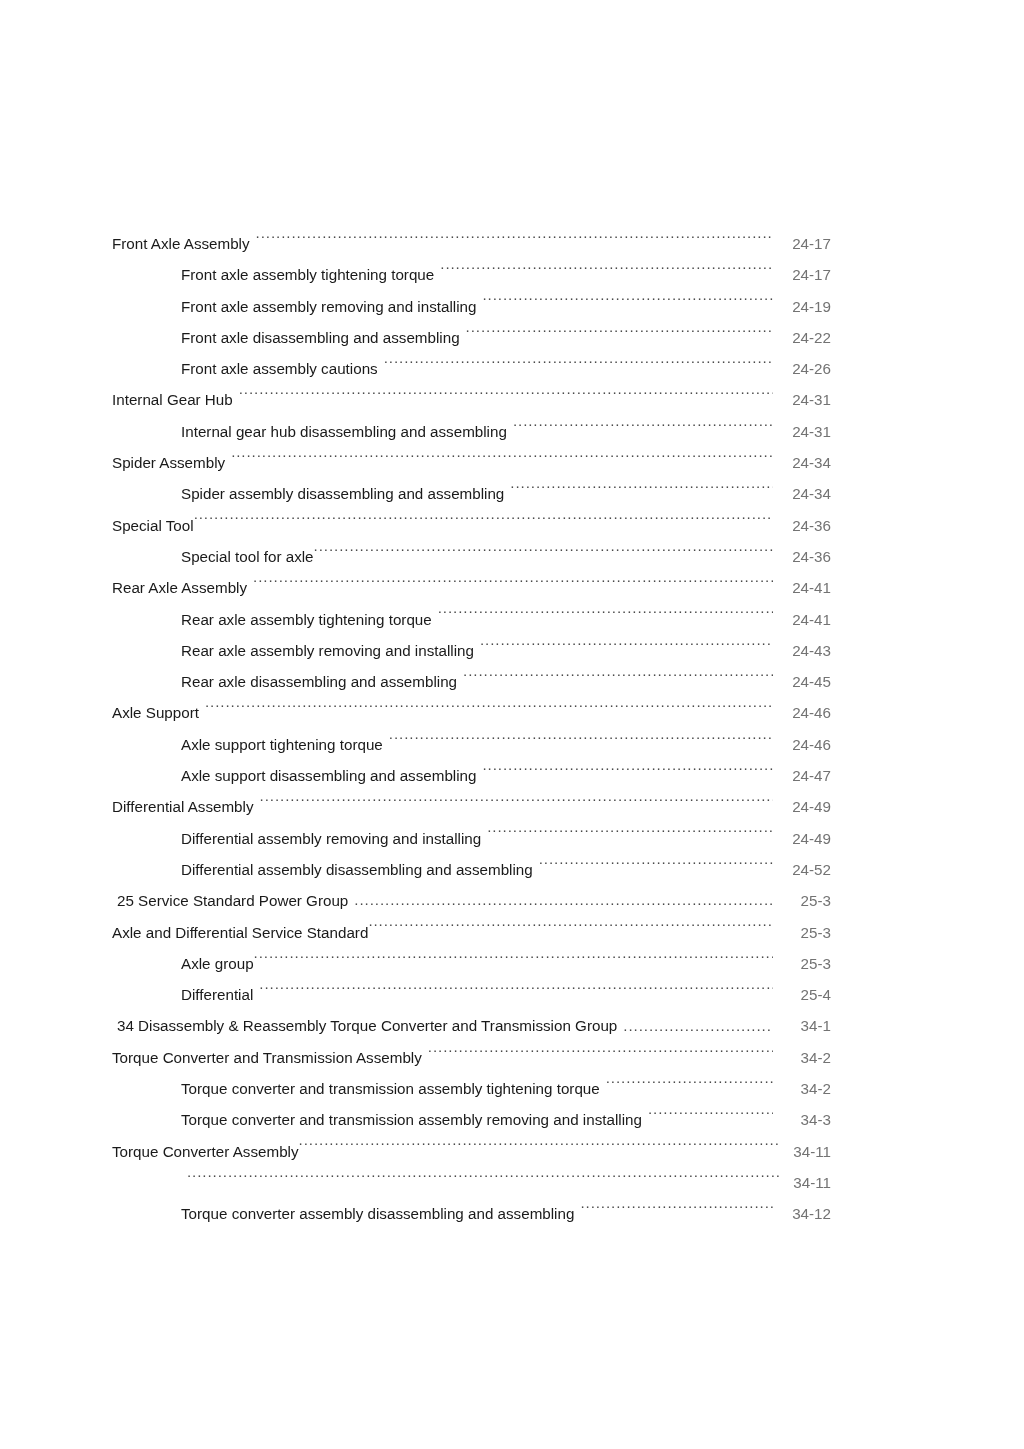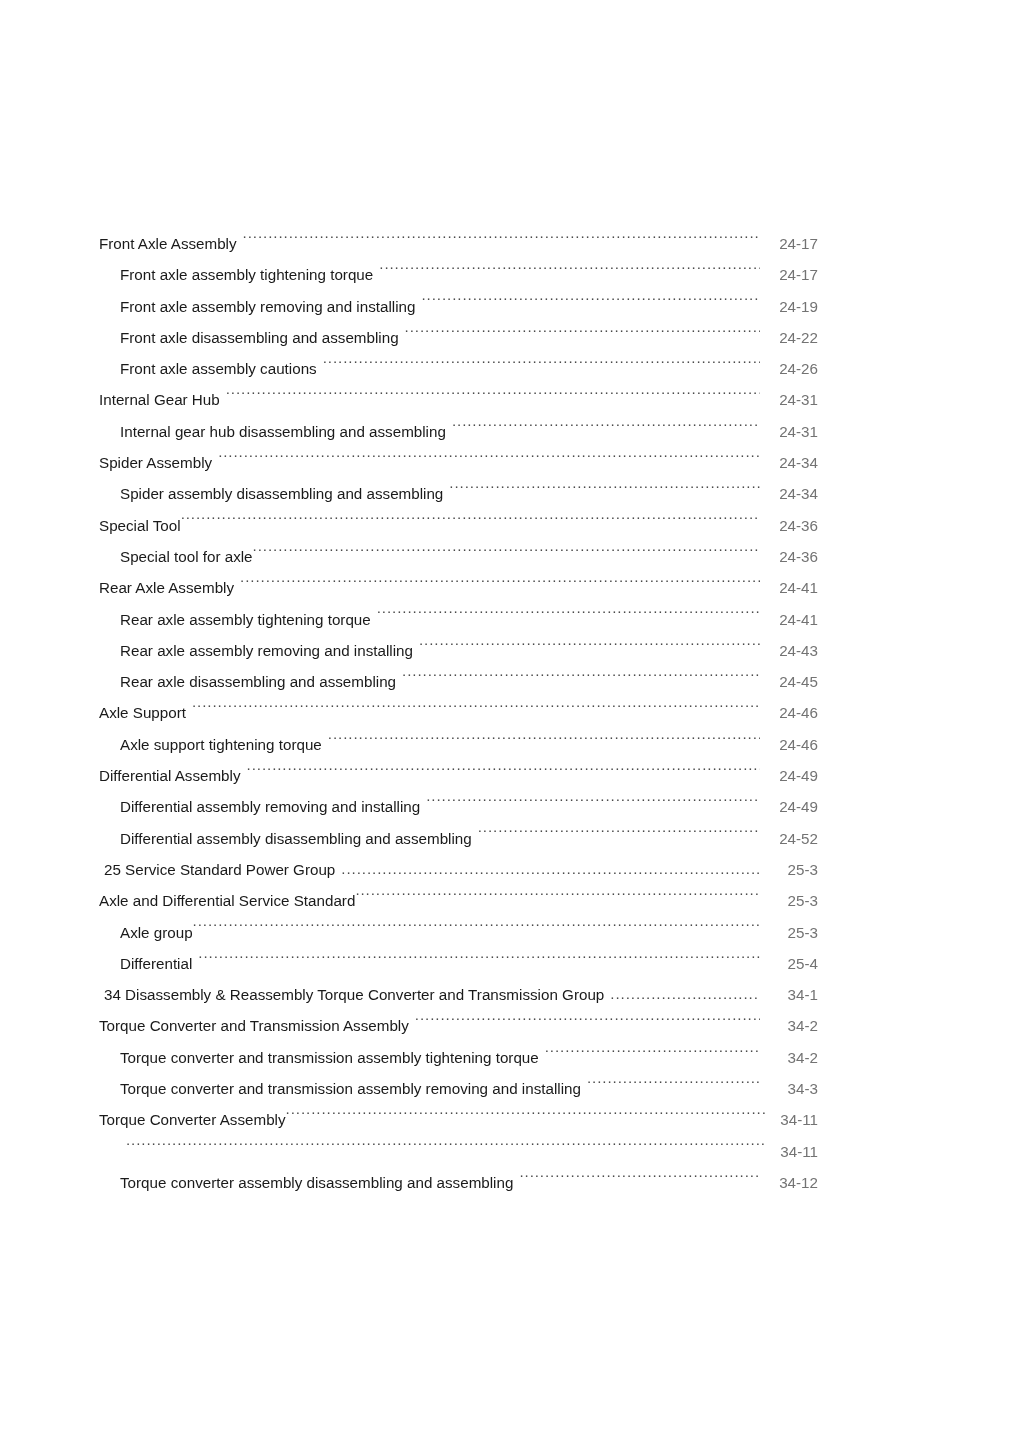--- a/index.html
+++ b/index.html
@@ -19,38 +19,38 @@
     position: relative;
     width: 1024px;
     height: 1449px;
     margin: 0 auto;
     background: #ffffff;
     overflow: hidden;
   }
 
   .toc {
     position: absolute;
-    left: 3px;
+    left: 16px;
     top: 228px;
     width: 862px;
   }
 
   .toc-entry {
     display: flex;
     align-items: baseline;
     height: 31.3px;
     font-size: 15.2px;
     line-height: 31.3px;
     white-space: nowrap;
     color: #1a1a1a;
   }
 
   
   .toc-entry.level-0 { padding-left: 96px; }
-  .toc-entry.level-1 { padding-left: 117px; }
+  .toc-entry.level-1 { padding-left: 117px; margin-left: 48px; }
   .toc-entry.level-2 { padding-left: 101px; align-items: flex-end; }
 
   .entry-title {
     flex: 0 0 auto;
   }
 
   .entry-leader {
     flex: 1 1 auto;
     min-width: 8px;
     overflow: hidden;
@@ -172,20 +172,25 @@
       <div class="toc-entry level-0 gap-before">
         <span class="entry-title">Axle Support</span>
         <span class="entry-leader"></span>
         <span class="entry-page">24-46</span>
       </div>
       <div class="toc-entry level-1 gap-before">
         <span class="entry-title">Axle support tightening torque</span>
         <span class="entry-leader"></span>
         <span class="entry-page">24-46</span>
       </div>
+      <div class="toc-entry level-1 gap-before">
+        <span class="entry-title">Axle support disassembling and assembling</span>
+        <span class="entry-leader"></span>
+        <span class="entry-page">24-47</span>
+      </div>
       <div class="toc-entry level-0 gap-before">
         <span class="entry-title">Differential Assembly</span>
         <span class="entry-leader"></span>
         <span class="entry-page">24-49</span>
       </div>
       <div class="toc-entry level-1 gap-before">
         <span class="entry-title">Differential assembly removing and installing</span>
         <span class="entry-leader"></span>
         <span class="entry-page">24-49</span>
       </div>

